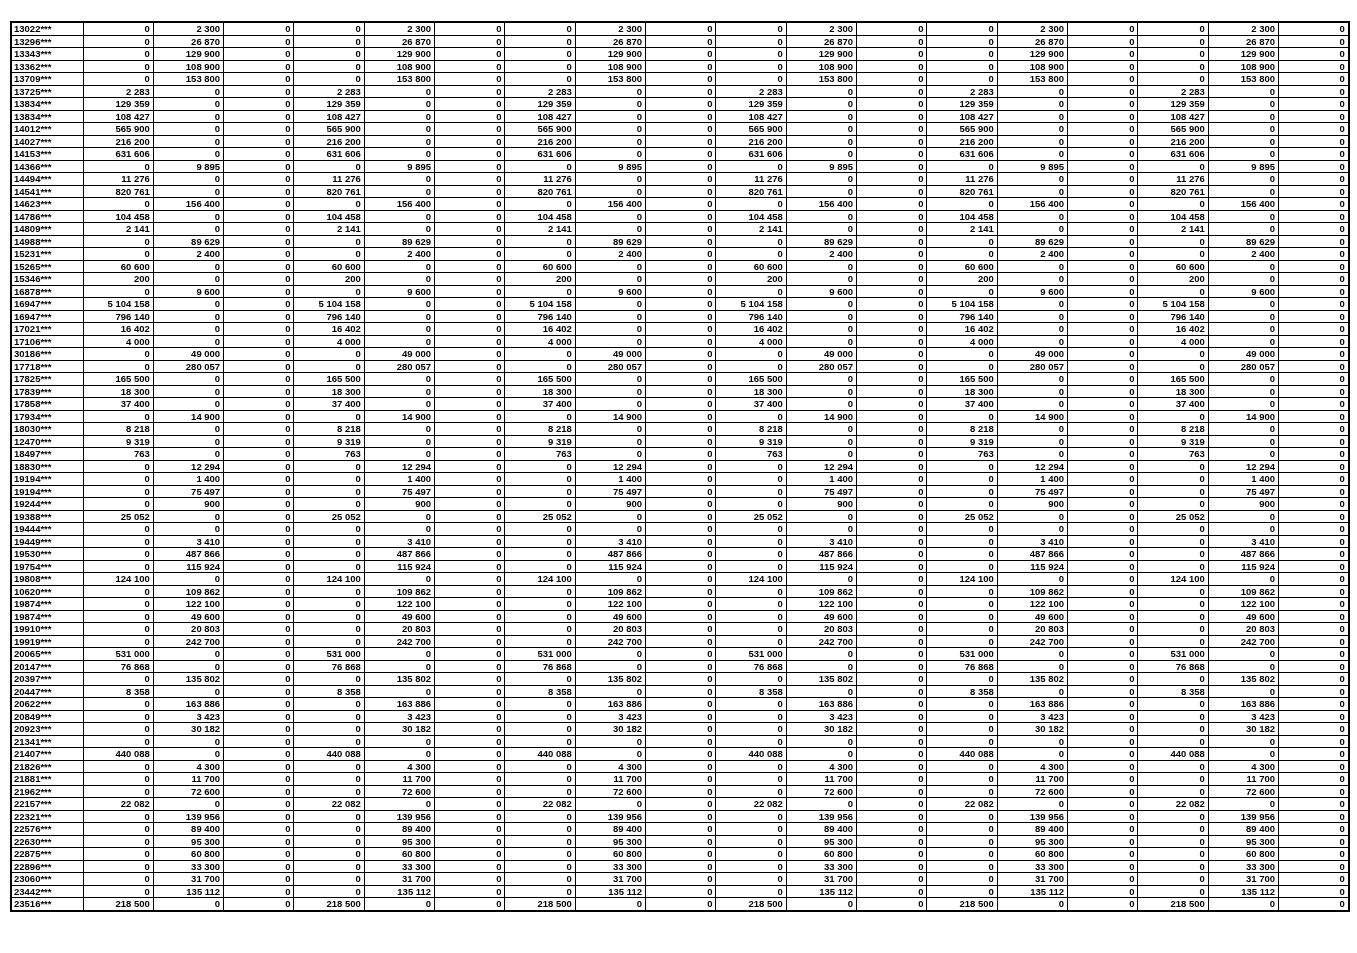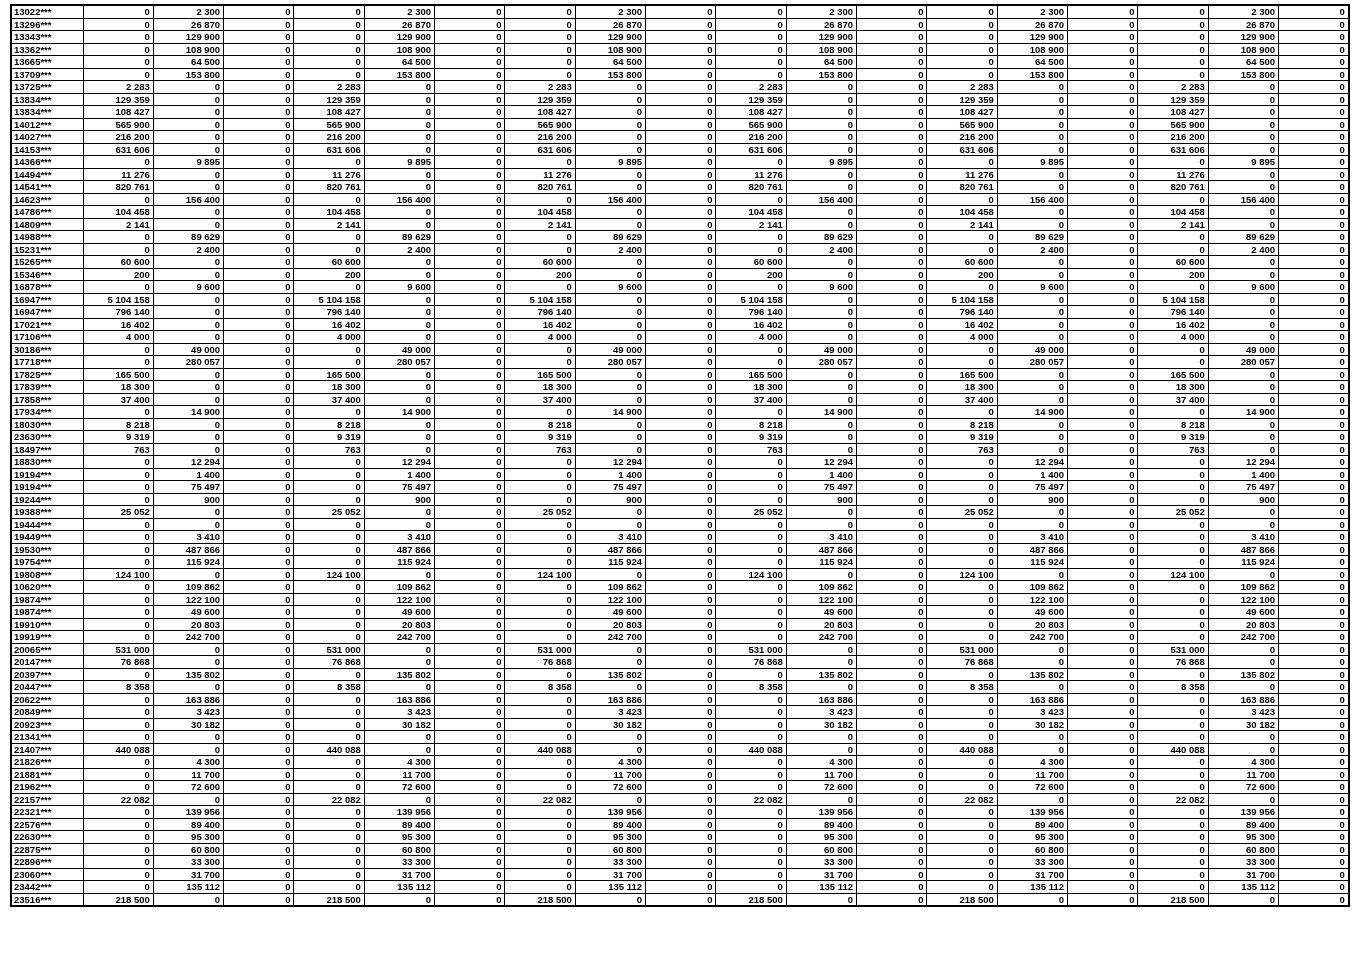--- a/index.html
+++ b/index.html
@@ -4,21 +4,21 @@
 <style>
   * { box-sizing: border-box; }
   html, body { margin: 0; padding: 0; }
   body {
     width: 1357px; height: 953px;
     background: #ffffff;
     font-family: "Liberation Sans", sans-serif;
     overflow: hidden;
     position: relative;
   }
-  .sheet { position: absolute; left: 10px; top: 4px; }
+  .sheet { position: absolute; left: 10px; top: 21px; }
   table.grid {
     border-collapse: collapse;
     table-layout: fixed;
     width: 1338px;
     border: 2px solid #000;
   }
   table.grid td {
     border: 1px solid #000;
     height: 11.5px;
     line-height: 11.5px;
@@ -145,41 +145,20 @@
           <td class="num">108 900</td>
           <td class="num">0</td>
           <td class="num group-start">0</td>
           <td class="num">108 900</td>
           <td class="num">0</td>
           <td class="num group-start">0</td>
           <td class="num">108 900</td>
           <td class="num">0</td>
         </tr>
         <tr>
-          <td class="id-cell">13665***</td>
-          <td class="num group-start">0</td>
-          <td class="num">64 500</td>
-          <td class="num">0</td>
-          <td class="num group-start">0</td>
-          <td class="num">64 500</td>
-          <td class="num">0</td>
-          <td class="num group-start">0</td>
-          <td class="num">64 500</td>
-          <td class="num">0</td>
-          <td class="num group-start">0</td>
-          <td class="num">64 500</td>
-          <td class="num">0</td>
-          <td class="num group-start">0</td>
-          <td class="num">64 500</td>
-          <td class="num">0</td>
-          <td class="num group-start">0</td>
-          <td class="num">64 500</td>
-          <td class="num">0</td>
-        </tr>
-        <tr>
           <td class="id-cell">13709***</td>
           <td class="num group-start">0</td>
           <td class="num">153 800</td>
           <td class="num">0</td>
           <td class="num group-start">0</td>
           <td class="num">153 800</td>
           <td class="num">0</td>
           <td class="num group-start">0</td>
           <td class="num">153 800</td>
           <td class="num">0</td>
@@ -775,21 +754,21 @@
           <td class="num">0</td>
           <td class="num">0</td>
           <td class="num group-start">8 218</td>
           <td class="num">0</td>
           <td class="num">0</td>
           <td class="num group-start">8 218</td>
           <td class="num">0</td>
           <td class="num">0</td>
         </tr>
         <tr>
-          <td class="id-cell">23630***</td>
+          <td class="id-cell">12470***</td>
           <td class="num group-start">9 319</td>
           <td class="num">0</td>
           <td class="num">0</td>
           <td class="num group-start">9 319</td>
           <td class="num">0</td>
           <td class="num">0</td>
           <td class="num group-start">9 319</td>
           <td class="num">0</td>
           <td class="num">0</td>
           <td class="num group-start">9 319</td>

